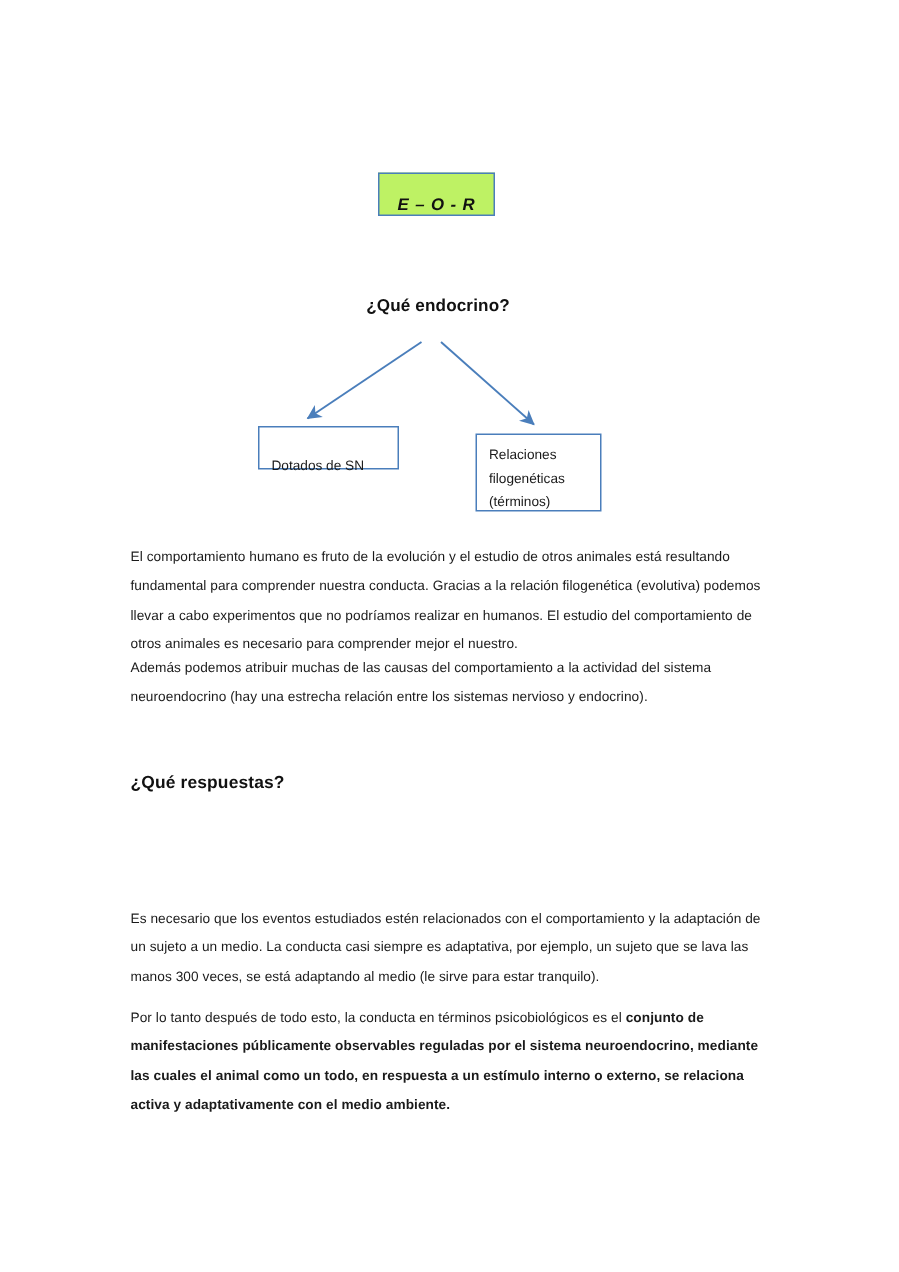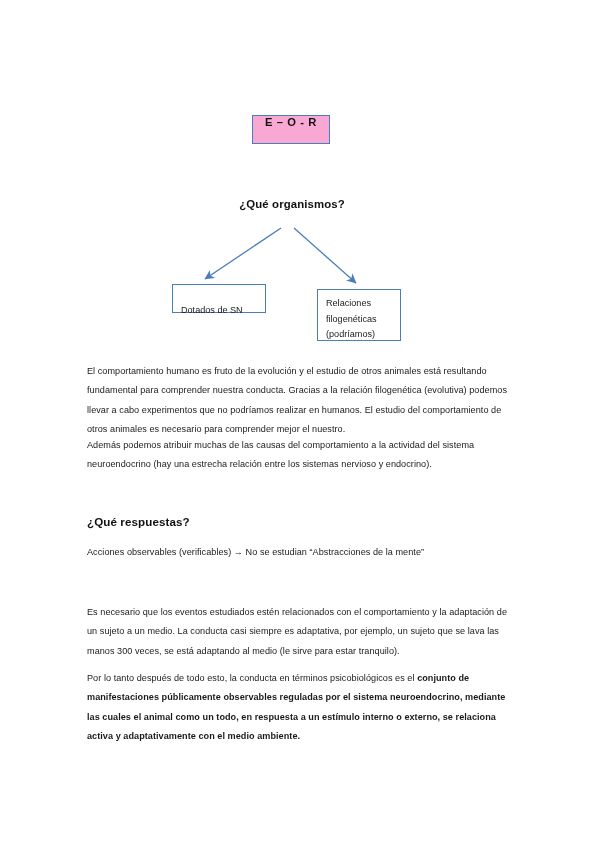--- a/index.html
+++ b/index.html
@@ -83,29 +83,30 @@
     height: 52px;
     padding: 6px 0 16px 8px;
   }
   #eor-box {
     position: absolute;
     left: 252px;
     top: 115px;
     width: 78px;
     height: 29px;
     border: 1.5px solid #4a7ebb;
-    background: #f9a8d4;
+    background: #bef264;
     box-sizing: border-box;
     display: flex;
-    align-items: flex-start;
+    align-items: flex-end;
     justify-content: center;
     font-size: 11.2px;
     font-weight: bold;
     color: #111111;
     letter-spacing: 0.6px;
+    font-style: italic;
   }
   svg.arrows {
     position: absolute;
     left: 0;
     top: 0;
     width: 599px;
     height: 155px;
     overflow: visible;
   }
 </style>
@@ -114,48 +115,47 @@
 
 <div id="page">
 
 
   <div id="eor-box">
     <span>E – O - R</span>
   </div>
 
 
   <div id="diagram">
-    <div class="diagram-title">¿Qué organismos?</div>
+    <div class="diagram-title">¿Qué endocrino?</div>
 
     <svg class="arrows" viewBox="0 0 599 155">
       <defs>
         <marker id="ah" markerWidth="9" markerHeight="9" refX="7.5" refY="4.5" orient="auto" markerUnits="strokeWidth">
           <path d="M0.5,0.8 L8,4.5 L0.5,8.2 L2.6,4.5 Z" fill="#4a7ebb"></path>
         </marker>
       </defs>
       <line x1="281" y1="33" x2="205" y2="84" stroke="#4a7ebb" stroke-width="1.3" marker-end="url(#ah)"></line>
       <line x1="294" y1="33" x2="356" y2="88" stroke="#4a7ebb" stroke-width="1.3" marker-end="url(#ah)"></line>
     </svg>
 
     <div class="flowbox" id="box-sn">
       <span>Dotados de SN</span>
     </div>
 
     <div class="flowbox" id="box-filo">
       <div>Relaciones</div>
       <div>filogenéticas</div>
-      <div>(podríamos)</div>
+      <div>(términos)</div>
     </div>
   </div>
 
   <div class="para" style="top:362px;">El comportamiento humano es fruto de la evolución y el estudio de otros animales está resultando fundamental para comprender nuestra conducta. Gracias a la relación filogenética (evolutiva) podemos llevar a cabo experimentos que no podríamos realizar en humanos. El estudio del comportamiento de otros animales es necesario para comprender mejor el nuestro.</div>
 
   <div class="para" style="top:436px;">Además podemos atribuir muchas de las causas del comportamiento a la actividad del sistema neuroendocrino (hay una estrecha relación entre los sistemas nervioso y endocrino).</div>
 
   <div class="heading" style="top:515px;">¿Qué respuestas?</div>
 
-  <div class="para" style="top:543px;">Acciones observables (verificables) → No se estudian “Abstracciones de la mente”</div>
 
   <div class="para" style="top:603px;">Es necesario que los eventos estudiados estén relacionados con el comportamiento y la adaptación de un sujeto a un medio. La conducta casi siempre es adaptativa, por ejemplo, un sujeto que se lava las manos 300 veces, se está adaptando al medio (le sirve para estar tranquilo).</div>
 
   <div class="para" style="top:669px;"><span>Por lo tanto después de todo esto, la conducta en términos psicobiológicos es el </span><span class="bold">conjunto de manifestaciones públicamente observables reguladas por el sistema neuroendocrino, mediante las cuales el animal como un todo, en respuesta a un estímulo interno o externo, se relaciona activa y adaptativamente con el medio ambiente.</span></div>
 
 </div>
 
 </body></html>

